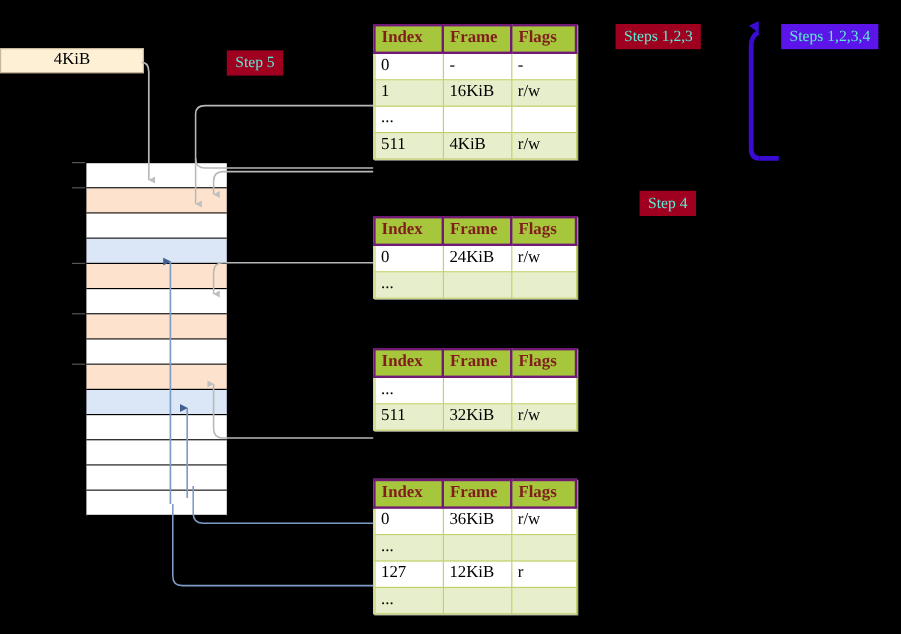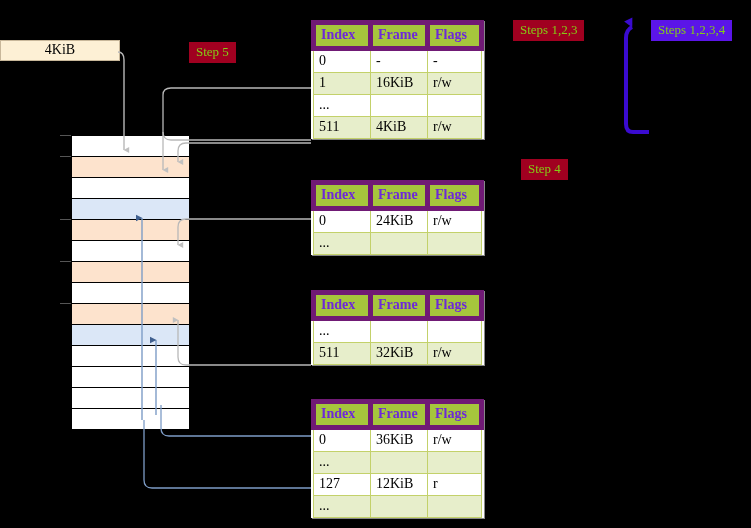--- a/index.html
+++ b/index.html
@@ -12,21 +12,21 @@
     width: 751px;
     height: 528px;
     background: #000000;
     overflow: hidden;
     font-family: "Liberation Serif", "DejaVu Serif", serif;
   }
 
   
   .badge {
     position: absolute;
-    color: #84cc16;
+    color: #5eead4;
     font-size: 13px;
     line-height: 16px;
     padding: 2px 7px 3px 7px;
     white-space: nowrap;
     font-family: "Liberation Serif", "DejaVu Serif", serif;
   }
   .badge-red   { background: #a00020; }
   .badge-blue  { background: #5b15e8; }
 
   
@@ -55,23 +55,23 @@
     padding: 2px 5px 3px 5px;
     text-align: left;
     height: 19px;
     box-sizing: border-box;
     color: #000000;
     font-weight: normal;
     vertical-align: middle;
   }
   .ptable th {
     background: #a6c63c;
-    color: #6d28d9;
+    color: #7f1d1d;
     font-weight: bold;
-    border: 5px solid #701a75;
+    border: 2px solid #701a75;
     font-size: 14px;
   }
   .ptable tr.alt td { background: #e7eecb; }
   .ptable tr.plain td { background: #ffffff; }
   .ptable td.hl { background: #fbf8b4; }
   .col-index { width: 57px; }
   .col-frame { width: 57px; margin-top: 15px; }
   .col-flags { width: 54px; }
 
   
@@ -134,21 +134,21 @@
       <div class="tick" style="top: 135px;"></div>
       <div class="tick" style="top: 156px;"></div>
       <div class="tick" style="top: 219px;"></div>
       <div class="tick" style="top: 261px;"></div>
       <div class="tick" style="top: 303px;"></div>
     </div>
 
   <div class="memlabel" style="left:0px; top:40px; width:120px; height:21px;">4KiB</div>
 
   <div class="badge badge-red" style="left:189px; top:42px;">Step 5</div>
-  <div class="badge badge-red" style="left:521px; top:159px;">Step 4</div>
+  <div class="badge badge-red" style="left:533px; top:159px;">Step 4</div>
   <div class="badge badge-red" style="left:513px; top:20px;">Steps 1,2,3</div>
   <div class="badge badge-blue" style="left:651px; top:20px;">Steps 1,2,3,4</div>
 
   <div id="tables">
       <table class="ptable" style="left: 311px; top: 20px;">
         <thead>
           <tr>
             <th class="col-index">Index</th>
             <th class="col-frame">Frame</th>
             <th class="col-flags">Flags</th>

